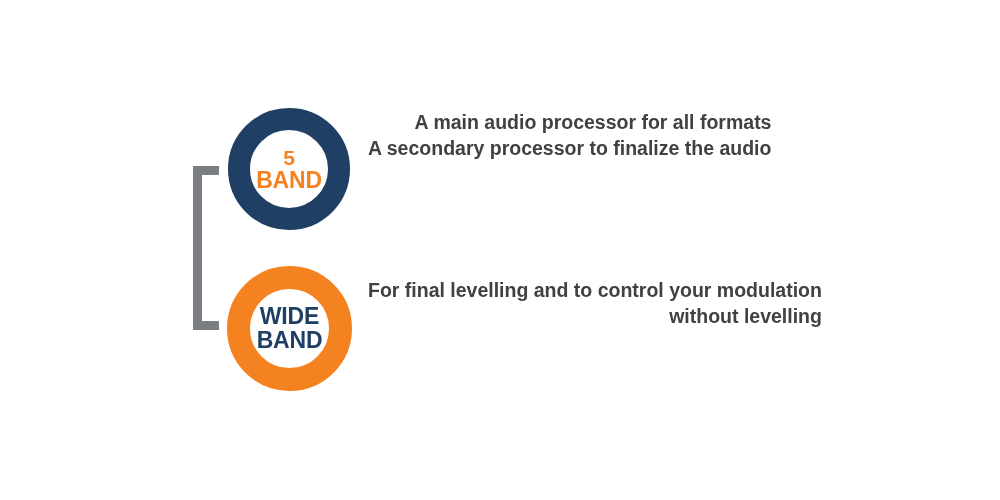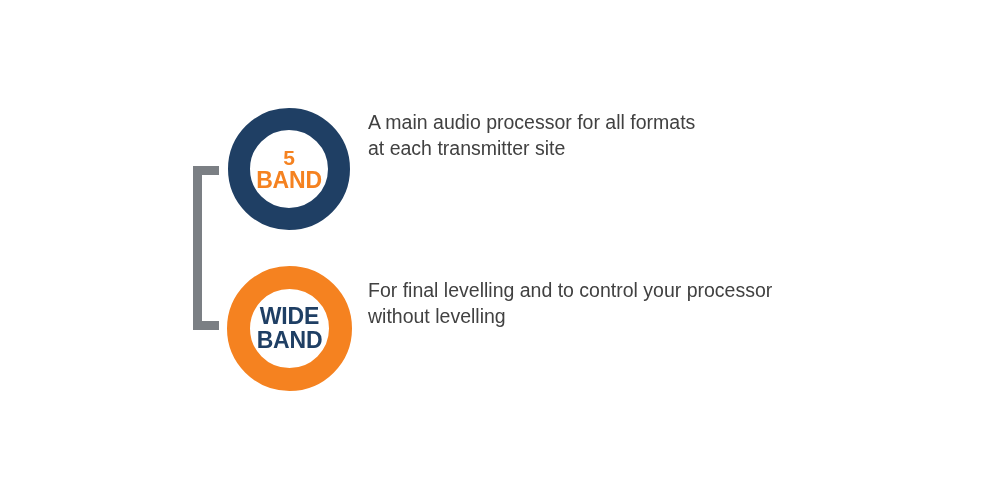--- a/index.html
+++ b/index.html
@@ -79,23 +79,24 @@
   }
   .badge-wideband .line-1 { font-size: 23px; display: block; }
   .badge-wideband .line-2 { font-size: 23px; display: block; margin-top: 1px; }
 
   
   .desc {
     position: absolute;
     left: 368px;
     color: #414141;
     font-size: 19.5px;
-    font-weight: normal;
+    font-weight: bold;
     line-height: 25.5px;
     white-space: nowrap;
+    text-align: right;
   }
   .desc-top { top: 110px; }
   .desc-bottom { top: 278px; }
   .desc-line { display: block; }
 </style>
 </head>
 <body>
 
 <div class="canvas">
 
@@ -110,21 +111,21 @@
 
   <div class="badge badge-wideband">
     <div class="badge-text">
       <span class="line-1">WIDE</span>
       <span class="line-2">BAND</span>
     </div>
   </div>
 
   <div class="desc desc-top">
     <span class="desc-line">A main audio processor for all formats</span>
-    <span class="desc-line">at each transmitter site</span>
+    <span class="desc-line">A secondary processor to finalize the audio</span>
   </div>
 
   <div class="desc desc-bottom">
-    <span class="desc-line">For final levelling and to control your processor</span>
+    <span class="desc-line">For final levelling and to control your modulation</span>
     <span class="desc-line">without levelling</span>
   </div>
 
 </div>
 
 </body></html>

